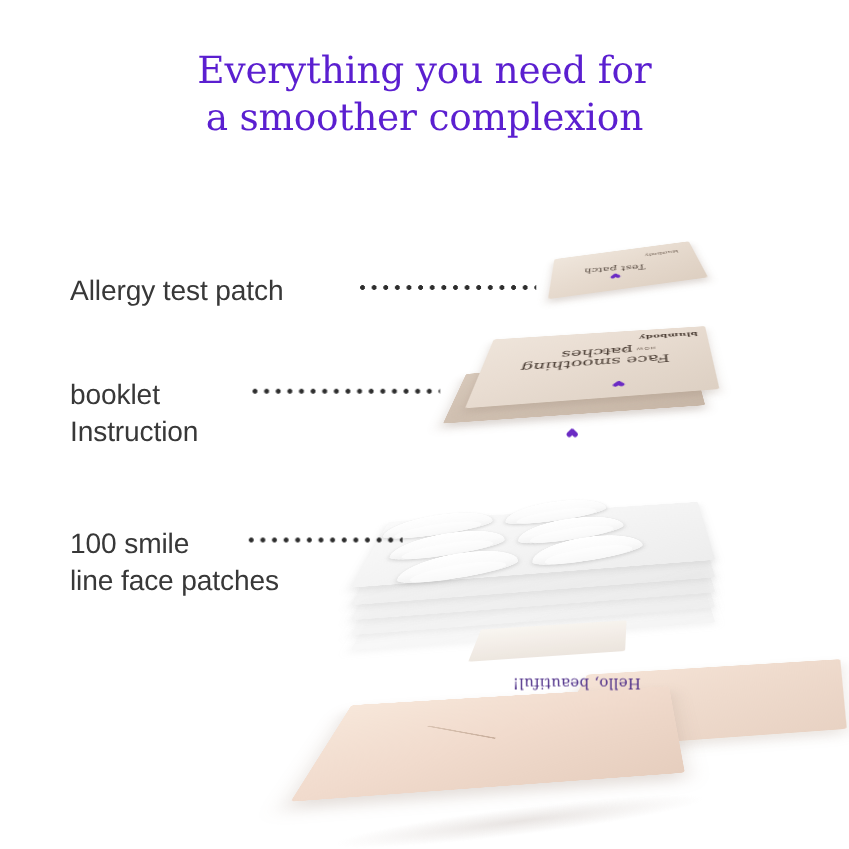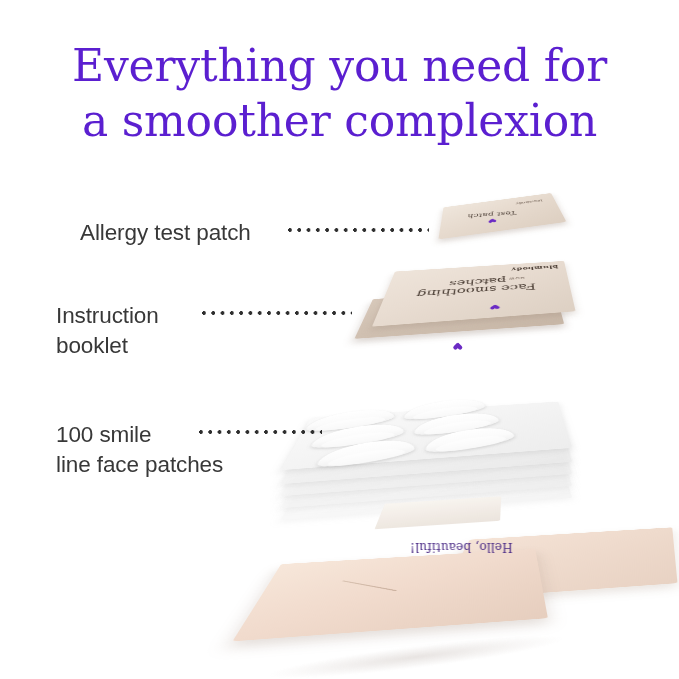--- a/index.html
+++ b/index.html
@@ -10,21 +10,21 @@
   }
   #stage{position:absolute;inset:0;width:679px;height:679px;overflow:hidden;background:#fff;}
 
   
   .headline{
     position:absolute;left:0;top:38px;width:679px;
     text-align:center;
     color:#5B1FD0;
     font-family:"DejaVu Serif","Liberation Serif",serif;
     font-weight:400;
-    font-size:44px;
+    font-size:30px;
     line-height:1.26;
     letter-spacing:-0.2px;
   }
   .headline .l2{display:block;text-align:center;}
 
   
   .label{
     position:absolute;
     color:#383838;
     font-size:22.5px;
@@ -33,21 +33,21 @@
     letter-spacing:-0.1px;
     white-space:nowrap;
   }
   .label .ln{display:block;}
   .leader{
     position:absolute;height:4px;
     background-image:radial-gradient(circle at 2px 2px,#2e2e2e 1.7px,rgba(0,0,0,0) 2.1px);
     background-size:9.3px 4px;background-repeat:repeat-x;
   }
 
-  #lab1{left:56px;top:218px;margin-left:24px;}
+  #lab1{left:56px;top:218px;}
   #lead1{left:288px;top:228px;width:141px;}
   #lab2{left:56px;top:301px;}
   #lead2{left:202px;top:311px;width:150px;}
   #lab3{left:56px;top:420px;}
   #lead3{left:199px;top:430px;width:123px;}
 
   
   .art{position:absolute;left:0;top:0;width:679px;height:679px;}
 
   
@@ -260,22 +260,22 @@
     </div>
 
   </div>
 
   <div class="label" id="lab1">
     <span class="ln">Allergy test patch</span>
   </div>
   <div class="leader" id="lead1"></div>
 
   <div class="label" id="lab2">
+    <span class="ln">booklet</span>
     <span class="ln">Instruction</span>
-    <span class="ln">booklet</span>
   </div>
   <div class="leader" id="lead2"></div>
 
   <div class="label" id="lab3">
     <span class="ln">100 smile</span>
     <span class="ln">line face patches</span>
   </div>
   <div class="leader" id="lead3"></div>
 
 </div>

